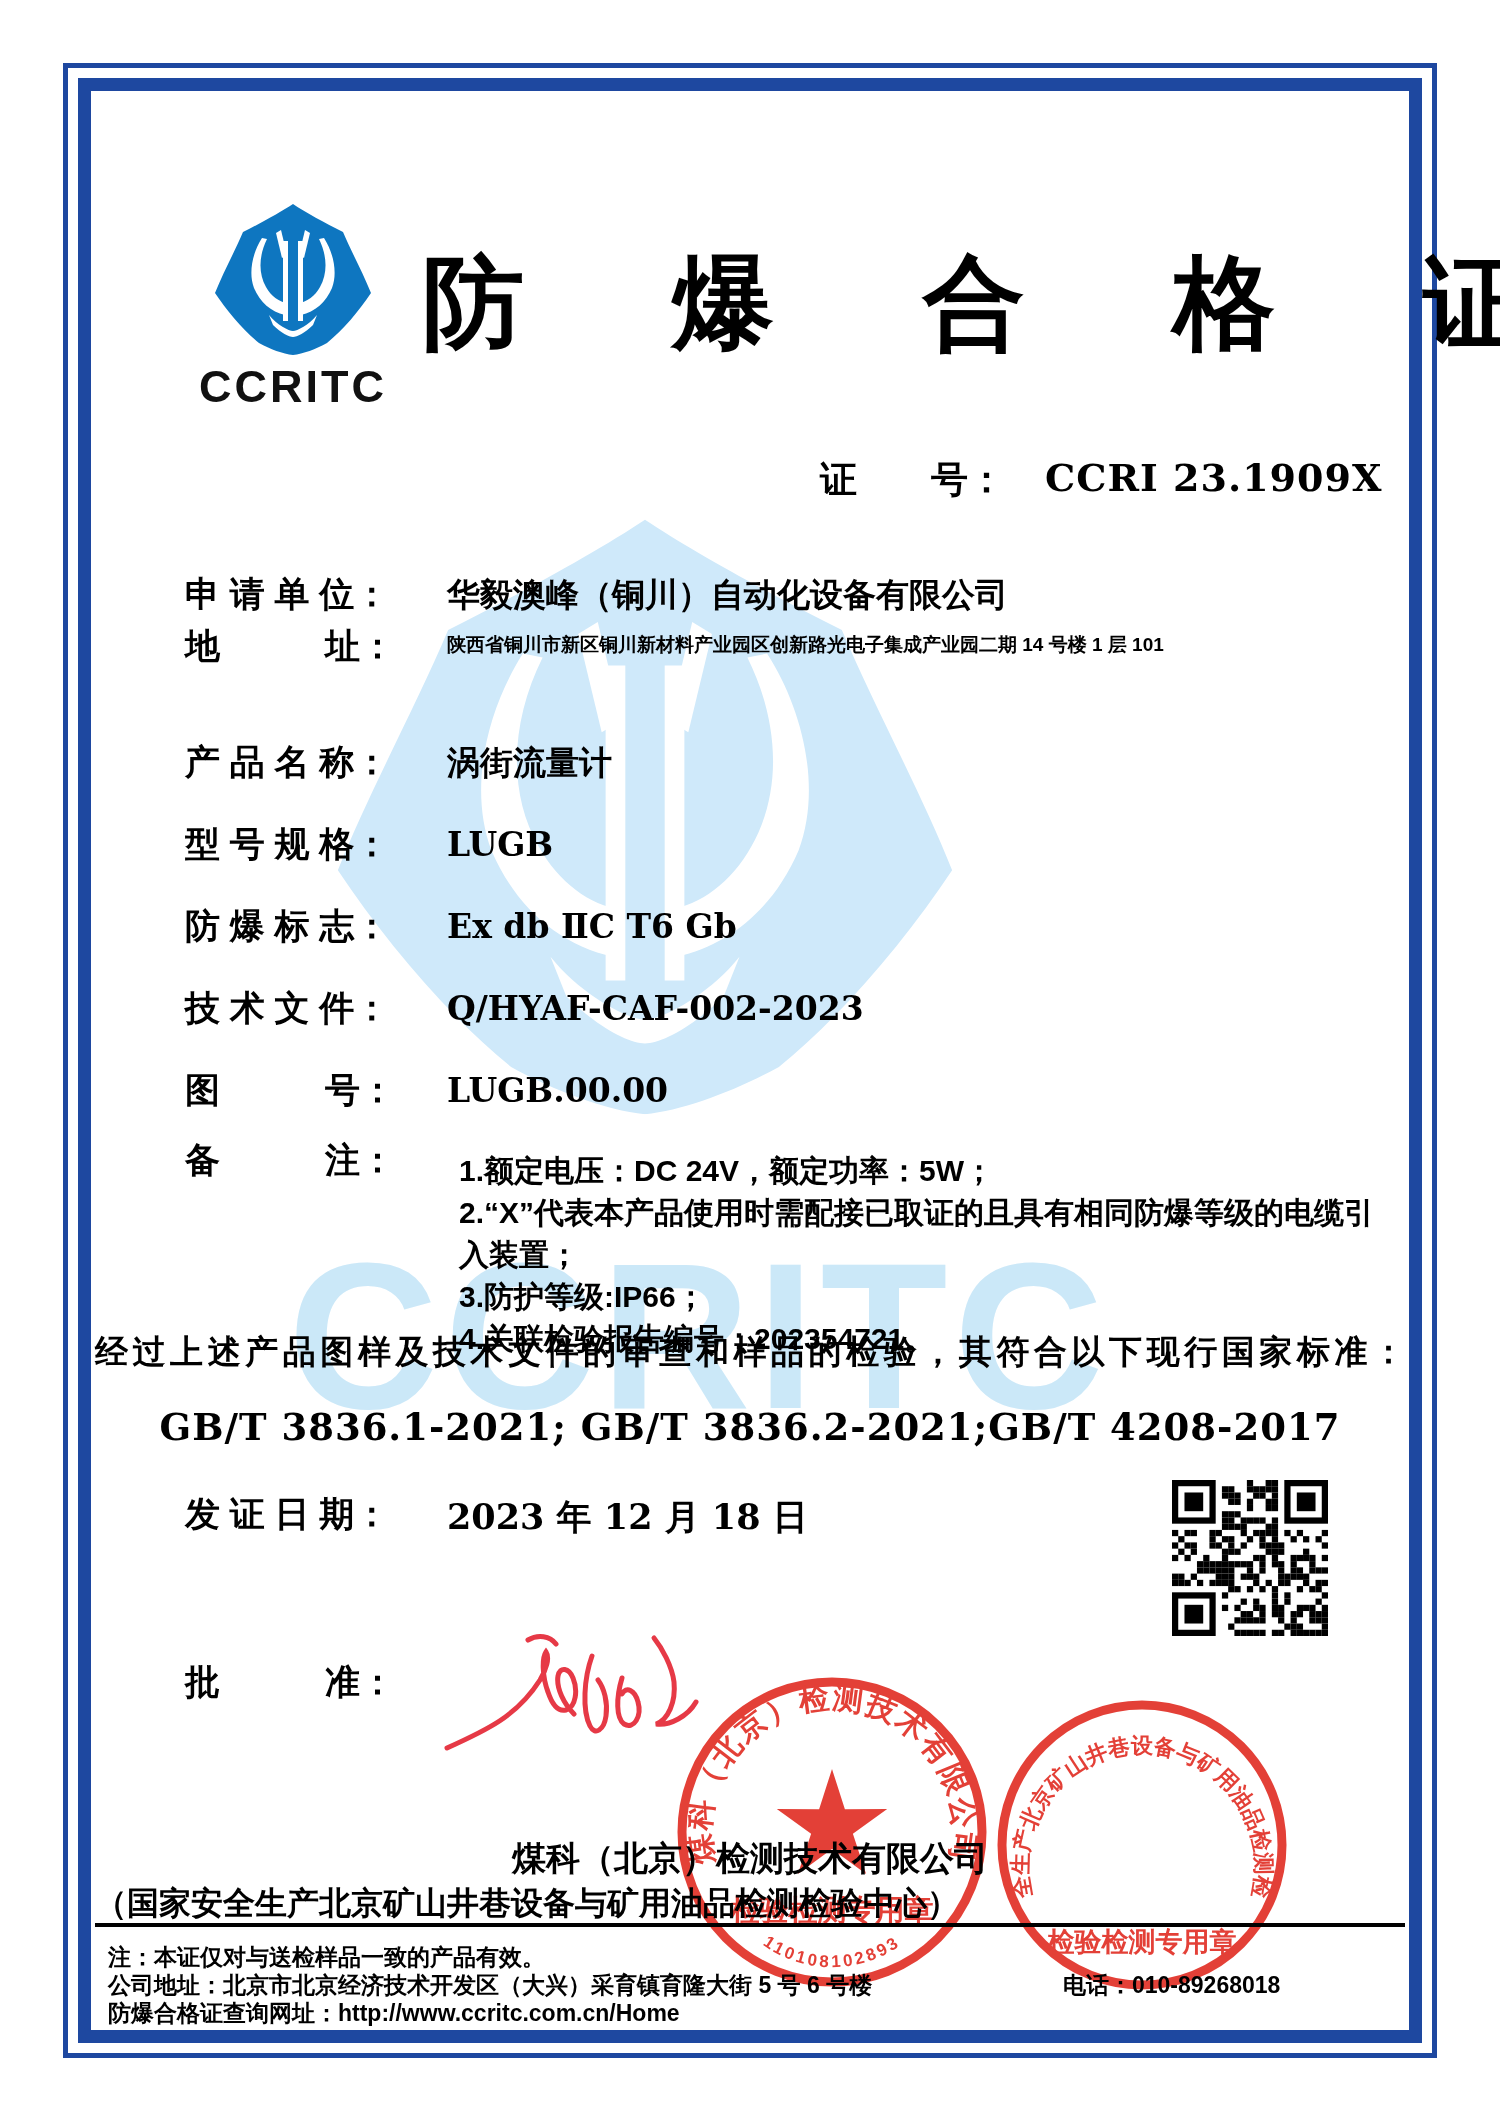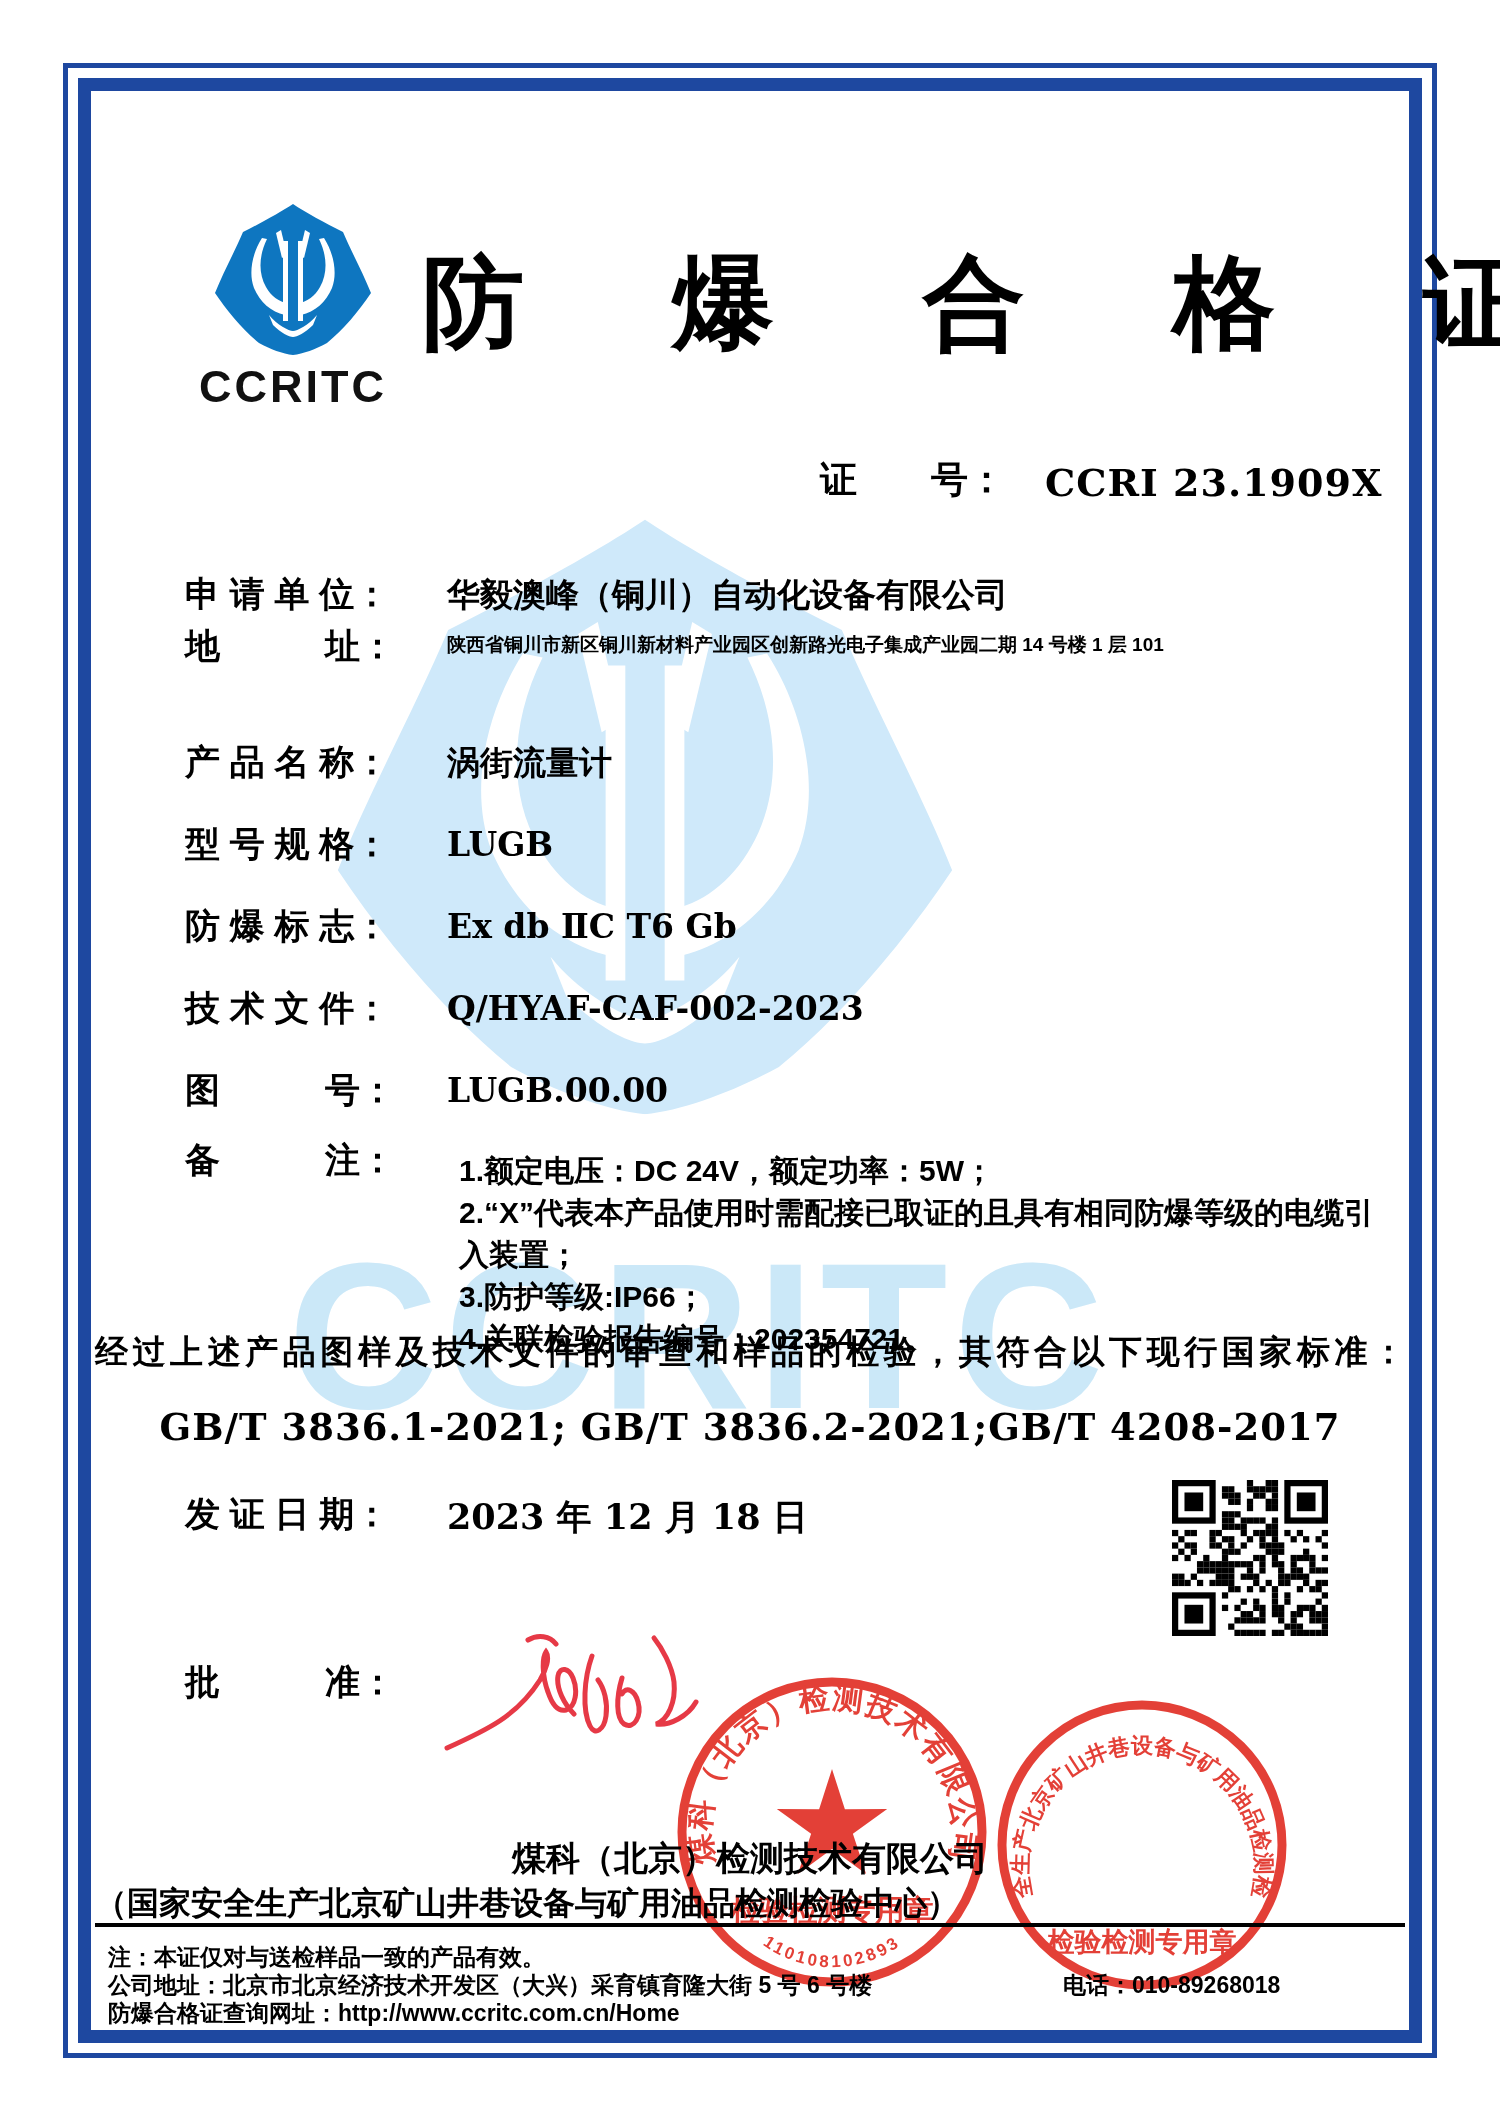--- a/index.html
+++ b/index.html
@@ -13,21 +13,21 @@
   
   .wm-gem{position:absolute;left:330px;top:515px;width:630px;height:600px;color:#cfe9fa;z-index:0;}
   .wm-text{position:absolute;left:288px;top:1232px;z-index:0;color:#cbe8f8;
         font-weight:900;font-size:208px;letter-spacing:6px;line-height:1;white-space:nowrap;}
   
   .logo{position:absolute;left:198px;top:203px;width:190px;text-align:center;z-index:1;}
   .logo svg{display:block;margin:0 auto;}
   .brand{margin-top:6px;font-weight:900;font-size:45px;letter-spacing:3px;color:#111;}
   .title{position:absolute;left:422px;top:236px;z-index:1;font-weight:900;font-size:102px;
         letter-spacing:60px;white-space:nowrap;color:#000;}
-  .certno{position:absolute;left:820px;top:455px;z-index:1;display:flex;align-items:flex-end;}
+  .certno{position:absolute;left:820px;top:455px;z-index:1;display:flex;align-items:flex-start;}
   .certno .lbl{font-weight:bold;font-size:37px;width:225px;}
   .certno .val{font-family:"DejaVu Serif","Liberation Serif",serif;font-weight:600;font-size:38px;letter-spacing:1px;}
   
   .row{position:absolute;left:185px;right:95px;display:flex;align-items:flex-start;z-index:1;}
   .row .lbl{flex:none;width:262px;font-weight:bold;font-size:35px;line-height:1.25;}
   .row .val{font-weight:bold;font-size:33px;line-height:1.4;}
   .serif{font-family:"DejaVu Serif","Liberation Serif",serif;font-weight:600;}
   .remarks{list-style:none;margin:12px;padding:0;font-weight:bold;font-size:30px;line-height:42px;}
   .statement{position:absolute;left:95px;right:95px;top:1330px;z-index:1;font-weight:bold;font-size:33px;
         text-align:justify;text-align-last:justify;}

